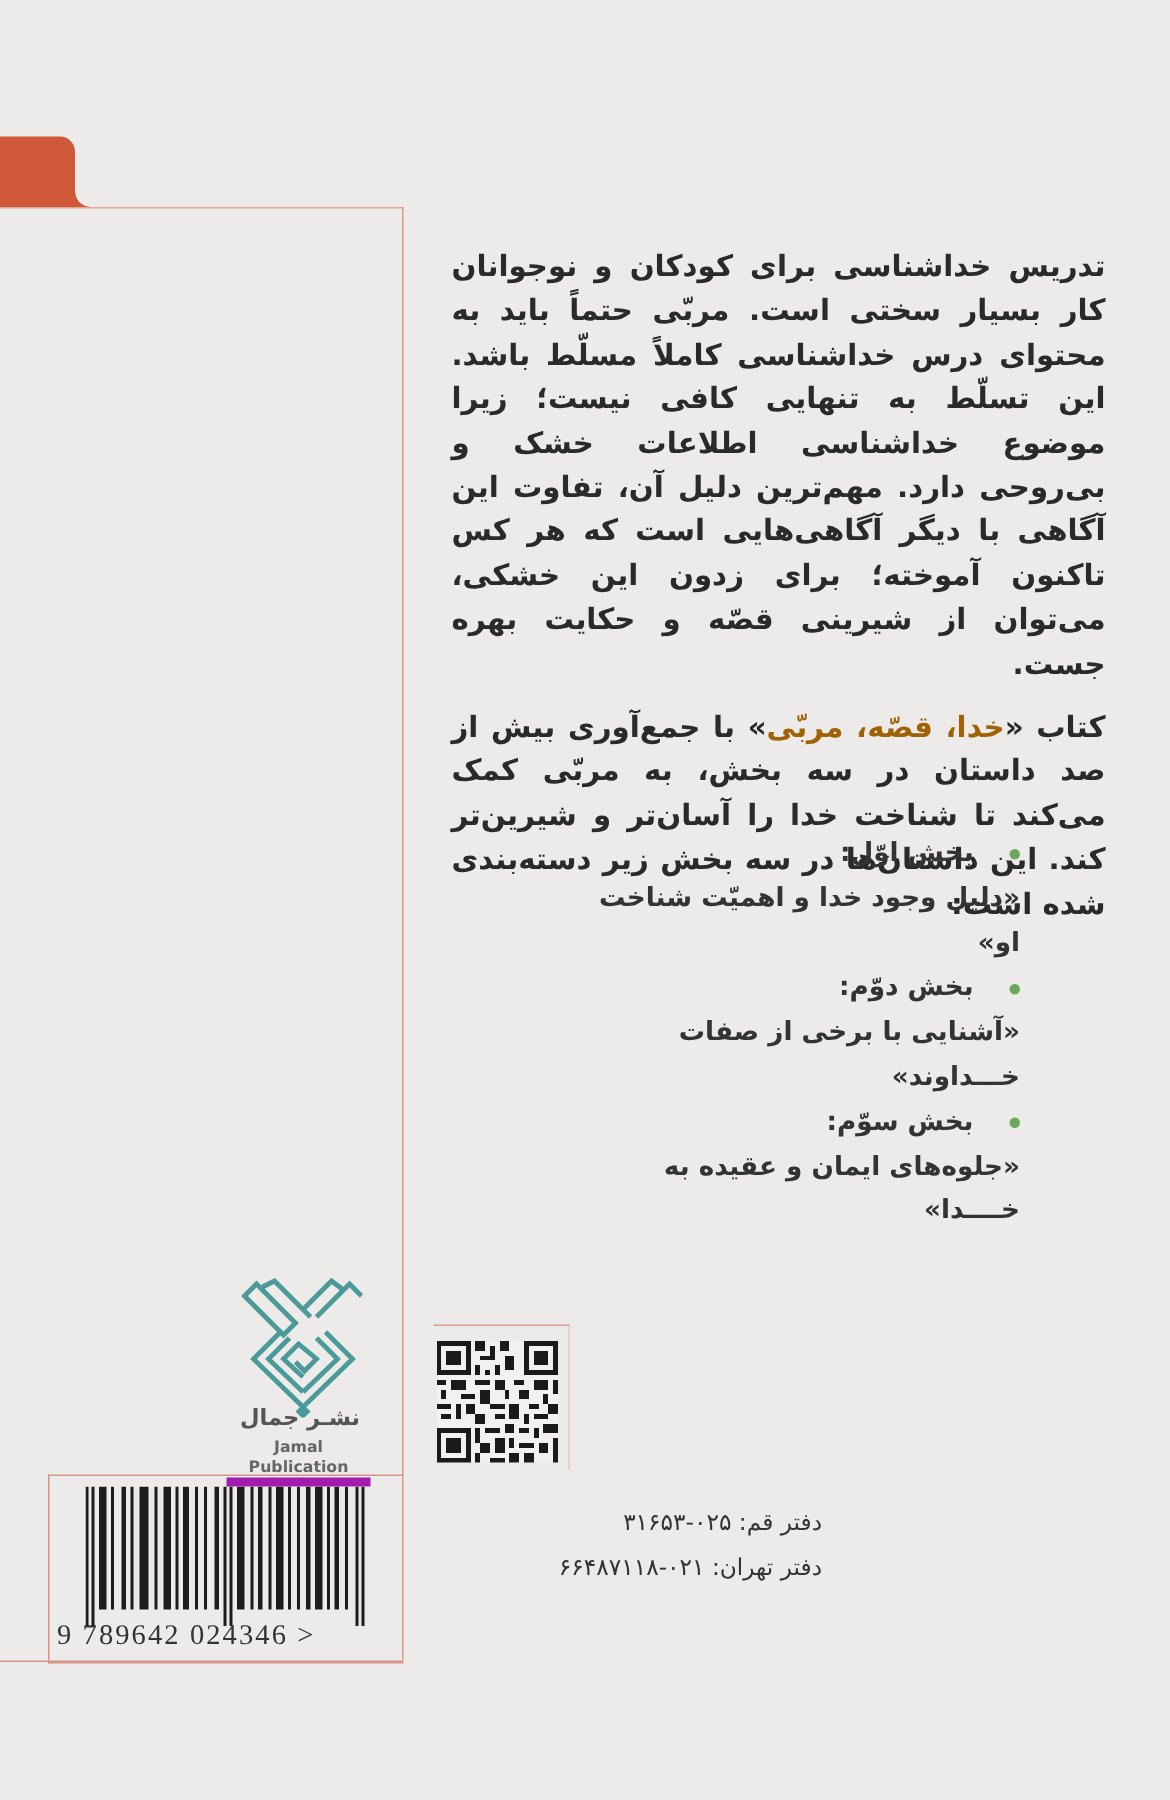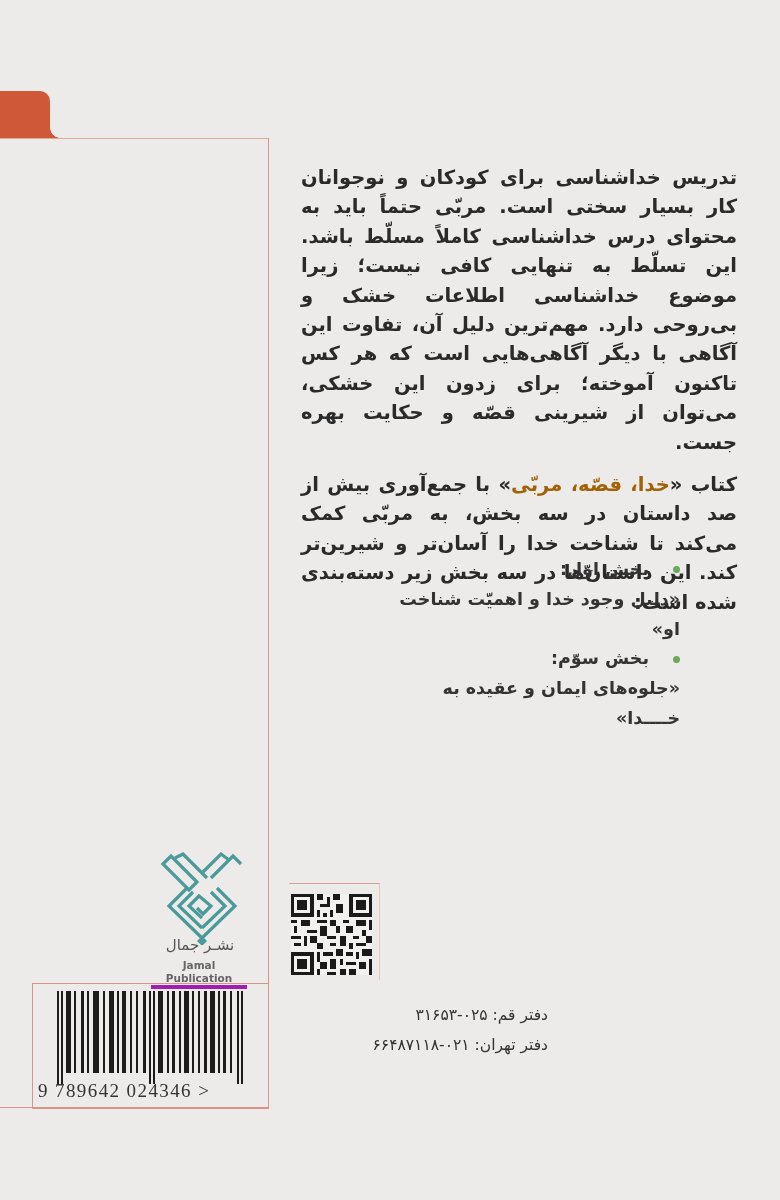--- a/index.html
+++ b/index.html
@@ -32,23 +32,23 @@
     position:absolute; left:380px; top:555px; width:300px;
     direction:rtl; text-align:right; font-weight:bold; font-size:17.5px; line-height:29.8px;
     color:#333;
   }
   .sec-title { display:flex; align-items:center; gap:24px; justify-content:flex-start; }
   .bullet { width:7px; height:7px; border-radius:50%; background:#6ba85c; display:inline-block; }
   .sec-desc { padding-right:0; }
 
   .logo { position:absolute; left:157px; top:850px; width:90px; height:95px; }
   .logo-fa { position:absolute; left:150px; top:936px; width:100px; text-align:center; direction:rtl;
-    font-size:15px; color:#555; font-weight:normal; }
+    font-size:15px; color:#555; font-weight:bold; }
   .logo-en { position:absolute; left:151px; top:959px; width:96px; text-align:center;
-    font-size:10.5px; color:#666; border-bottom:4px solid #a21caf; line-height:13px; font-weight:bold; }
+    font-size:10.5px; color:#666; border-bottom:6px solid #a21caf; line-height:13px; font-weight:bold; }
 
   .qr-box { position:absolute; left:289px; top:883px; width:90px; height:96px;
     border-top:1px solid #d9a090; border-right:1px solid #e7c6bc; }
   .qr { position:absolute; left:291px; top:894px; width:81px; height:81px; }
 
   .barcode-box { position:absolute; left:32px; top:983px; width:236px; height:124px;
     border:1px solid #d7958a; border-right:none; }
   .barcode-box-bottom { position:absolute; left:0; top:1107px; width:269px; height:1px; background:#d7958a; }
   .barcode { position:absolute; left:57px; top:991px; width:190px; height:93px; }
   .isbn { position:absolute; left:38px; top:1080px; font-family:Liberation Serif, serif;
@@ -70,20 +70,27 @@
   <p><span>کتاب «</span><span class="green">خدا، قصّه، مربّی</span><span>» با جمع‌آوری بیش از صد داستان در سه بخش، به مربّی کمک می‌کند تا شناخت خدا را آسان‌تر و شیرین‌تر کند. این داستان‌ها در سه بخش زیر دسته‌بندی شده است:</span></p>
 </div>
 
 <div class="sections">
   <div>
     <div class="sec-title">
         <span class="bullet"></span>
         <span>بخش اوّل:</span>
       </div>
     <div class="sec-desc">«دلیل وجود خدا و اهمیّت شناخت او»</div>
+  </div>
+  <div>
+    <div class="sec-title">
+        <span class="bullet"></span>
+        <span>بخش دوّم:</span>
+      </div>
+    <div class="sec-desc">«آشنایی با برخی از صفات خـــداوند»</div>
   </div>
   <div>
     <div class="sec-title">
         <span class="bullet"></span>
         <span>بخش سوّم:</span>
       </div>
     <div class="sec-desc">«جلوه‌های ایمان و عقیده به خــــدا»</div>
   </div>
 </div>
 

